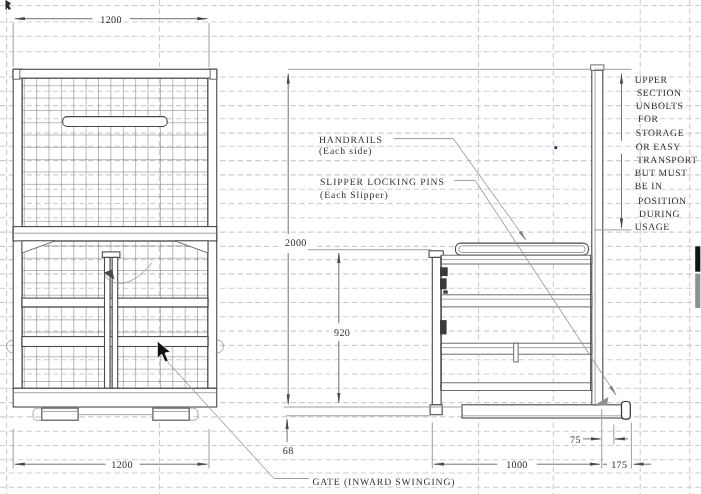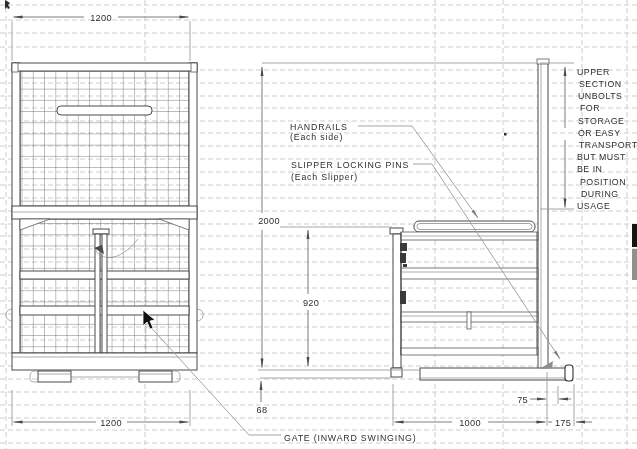--- a/index.html
+++ b/index.html
@@ -1,17 +1,17 @@
 <!DOCTYPE html>
 <html><head>
 <meta charset="utf-8">
 <style>
   html,body{margin:0;padding:0;background:#fff;}
   #stage{position:relative;width:637px;height:449px;background:#ffffff;overflow:hidden;
-         font-family:Liberation Sans, sans-serif;}
+         font-family:Liberation Serif, serif;}
   svg{position:absolute;left:0;top:0;}
   
   .grid{stroke:#cdcdcd;stroke-width:1;stroke-dasharray:5 3;fill:none;}
   .ln  {stroke:#4a4a4a;stroke-width:1;fill:none;}
   .thin{stroke:#8a8a8a;stroke-width:.7;fill:none;}
   .wf  {fill:#ffffff;stroke:#4a4a4a;stroke-width:1;}
   .wft {fill:#ffffff;stroke:#5a5a5a;stroke-width:.8;}
   .ext {stroke:#9d9d9d;stroke-width:.9;fill:none;}
   .dim {stroke:#6e6e6e;stroke-width:.9;fill:none;}
   .ldr {stroke:#9a9a9a;stroke-width:.9;fill:none;}

